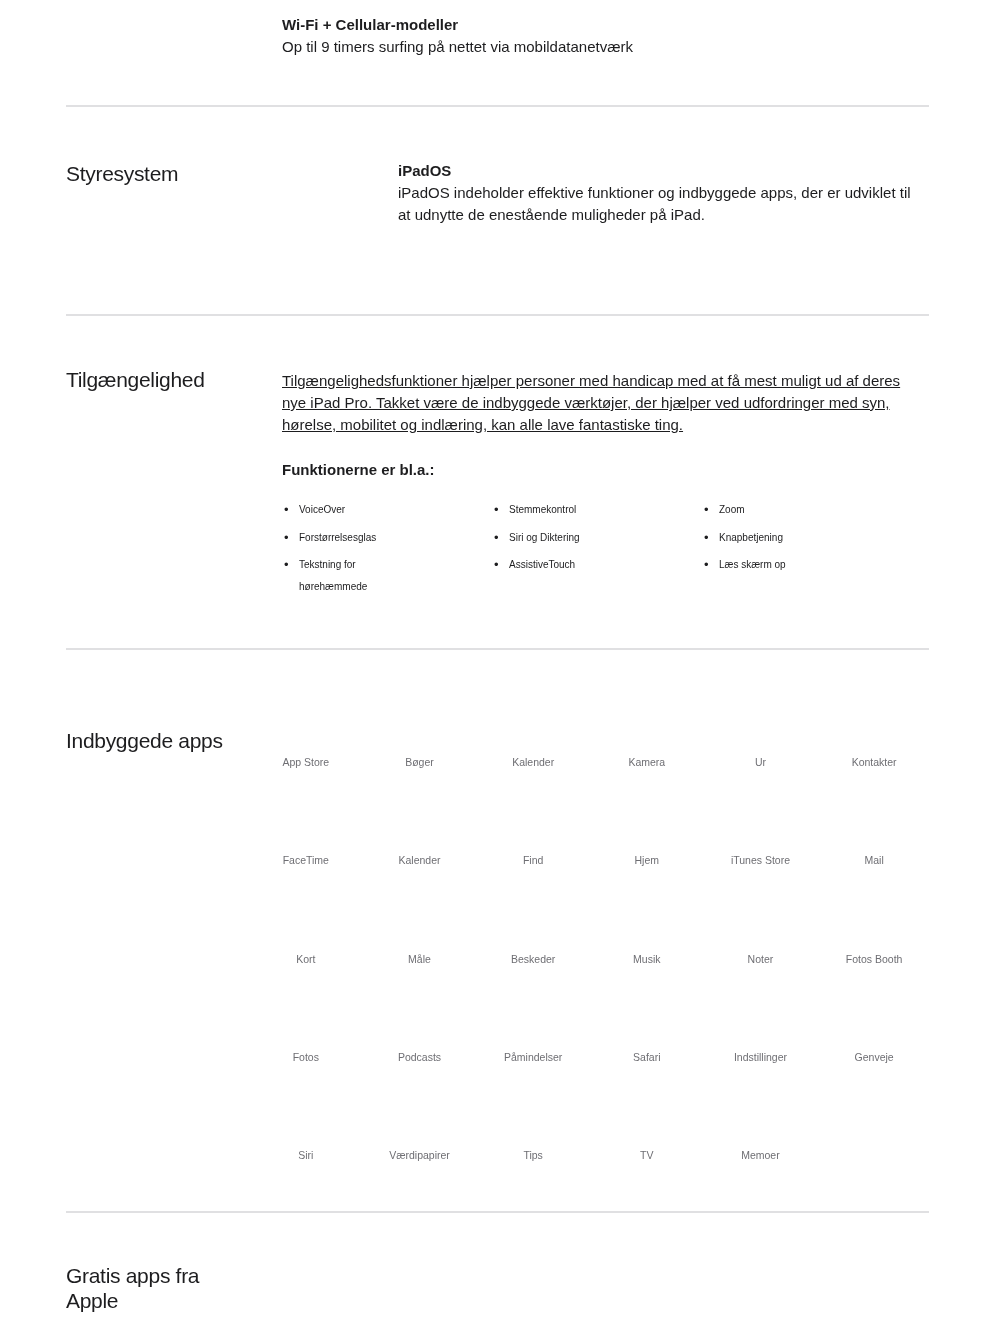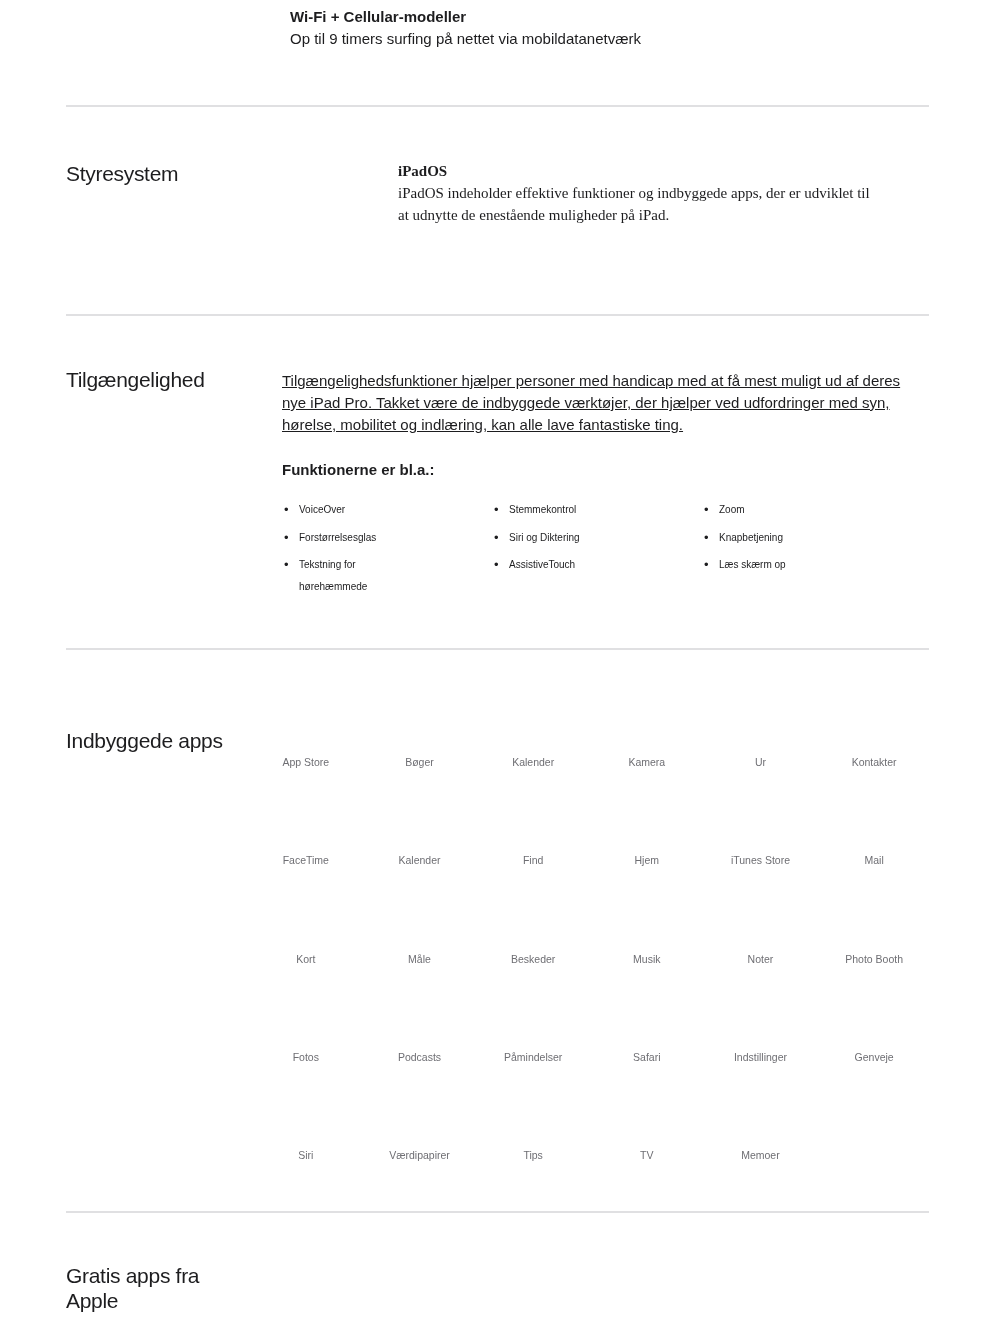--- a/index.html
+++ b/index.html
@@ -15,29 +15,29 @@
   .para { position: absolute; font-size: 15px; line-height: 22px; color: #1d1d1f; }
   ul.feat { position: absolute; margin: 0; padding: 0; list-style: none; width: 190px; }
   ul.feat li { position: relative; padding-left: 17px; font-size: 10px; line-height: 22px; margin-bottom: 5.5px; color: #1d1d1f; }
   ul.feat li::before { content: "\2022"; position: absolute; left: 2px; top: 0; font-size: 13px; }
   .apps-grid { position: absolute; left: 249px; top: 754px; width: 682px; display: grid; grid-template-columns: repeat(6, 113.67px); grid-auto-rows: 98.3px; }
   .app { text-align: center; font-size: 10.5px; color: #6e6e73; line-height: 16px; cursor: pointer; }
 </style>
 </head>
 <body>
 
-<div class="abs" style="left:282px; top:6px;margin-left:8px;">
+<div class="abs" style="left:282px; top:14px;">
   <div class="bold-line">Wi-Fi + Cellular-modeller</div>
   <div class="body-line">Op til 9 timers surfing på nettet via mobildatanetværk</div>
 </div>
 
 <div class="divider" style="top:105px;"></div>
 
 <div class="sec-title" style="top:161px;">Styresystem</div>
-<div class="abs" style="left:398px; top:160px;font-family:Liberation Serif, serif;">
+<div class="abs" style="left:398px; top:160px;">
   <div class="bold-line">iPadOS</div>
   <div class="body-line">iPadOS indeholder effektive funktioner og indbyggede apps, der er udviklet til</div>
   <div class="body-line">at udnytte de enestående muligheder på iPad.</div>
 </div>
 
 <div class="divider" style="top:314px;"></div>
 
 <div class="sec-title" style="top:367px;">Tilgængelighed</div>
 <div class="para" style="left:282px; top:370px; width:650px;text-decoration:underline;">
   <div>Tilgængelighedsfunktioner hjælper personer med handicap med at få mest muligt ud af deres</div>
@@ -76,21 +76,21 @@
   <div class="app">Kalender</div>
   <div class="app">Find</div>
   <div class="app">Hjem</div>
   <div class="app">iTunes Store</div>
   <div class="app">Mail</div>
   <div class="app">Kort</div>
   <div class="app">Måle</div>
   <div class="app">Beskeder</div>
   <div class="app">Musik</div>
   <div class="app">Noter</div>
-  <div class="app">Photo Booth</div>
+  <div class="app">Fotos Booth</div>
   <div class="app">Fotos</div>
   <div class="app">Podcasts</div>
   <div class="app">Påmindelser</div>
   <div class="app">Safari</div>
   <div class="app">Indstillinger</div>
   <div class="app">Genveje</div>
   <div class="app">Siri</div>
   <div class="app">Værdipapirer</div>
   <div class="app">Tips</div>
   <div class="app">TV</div>

